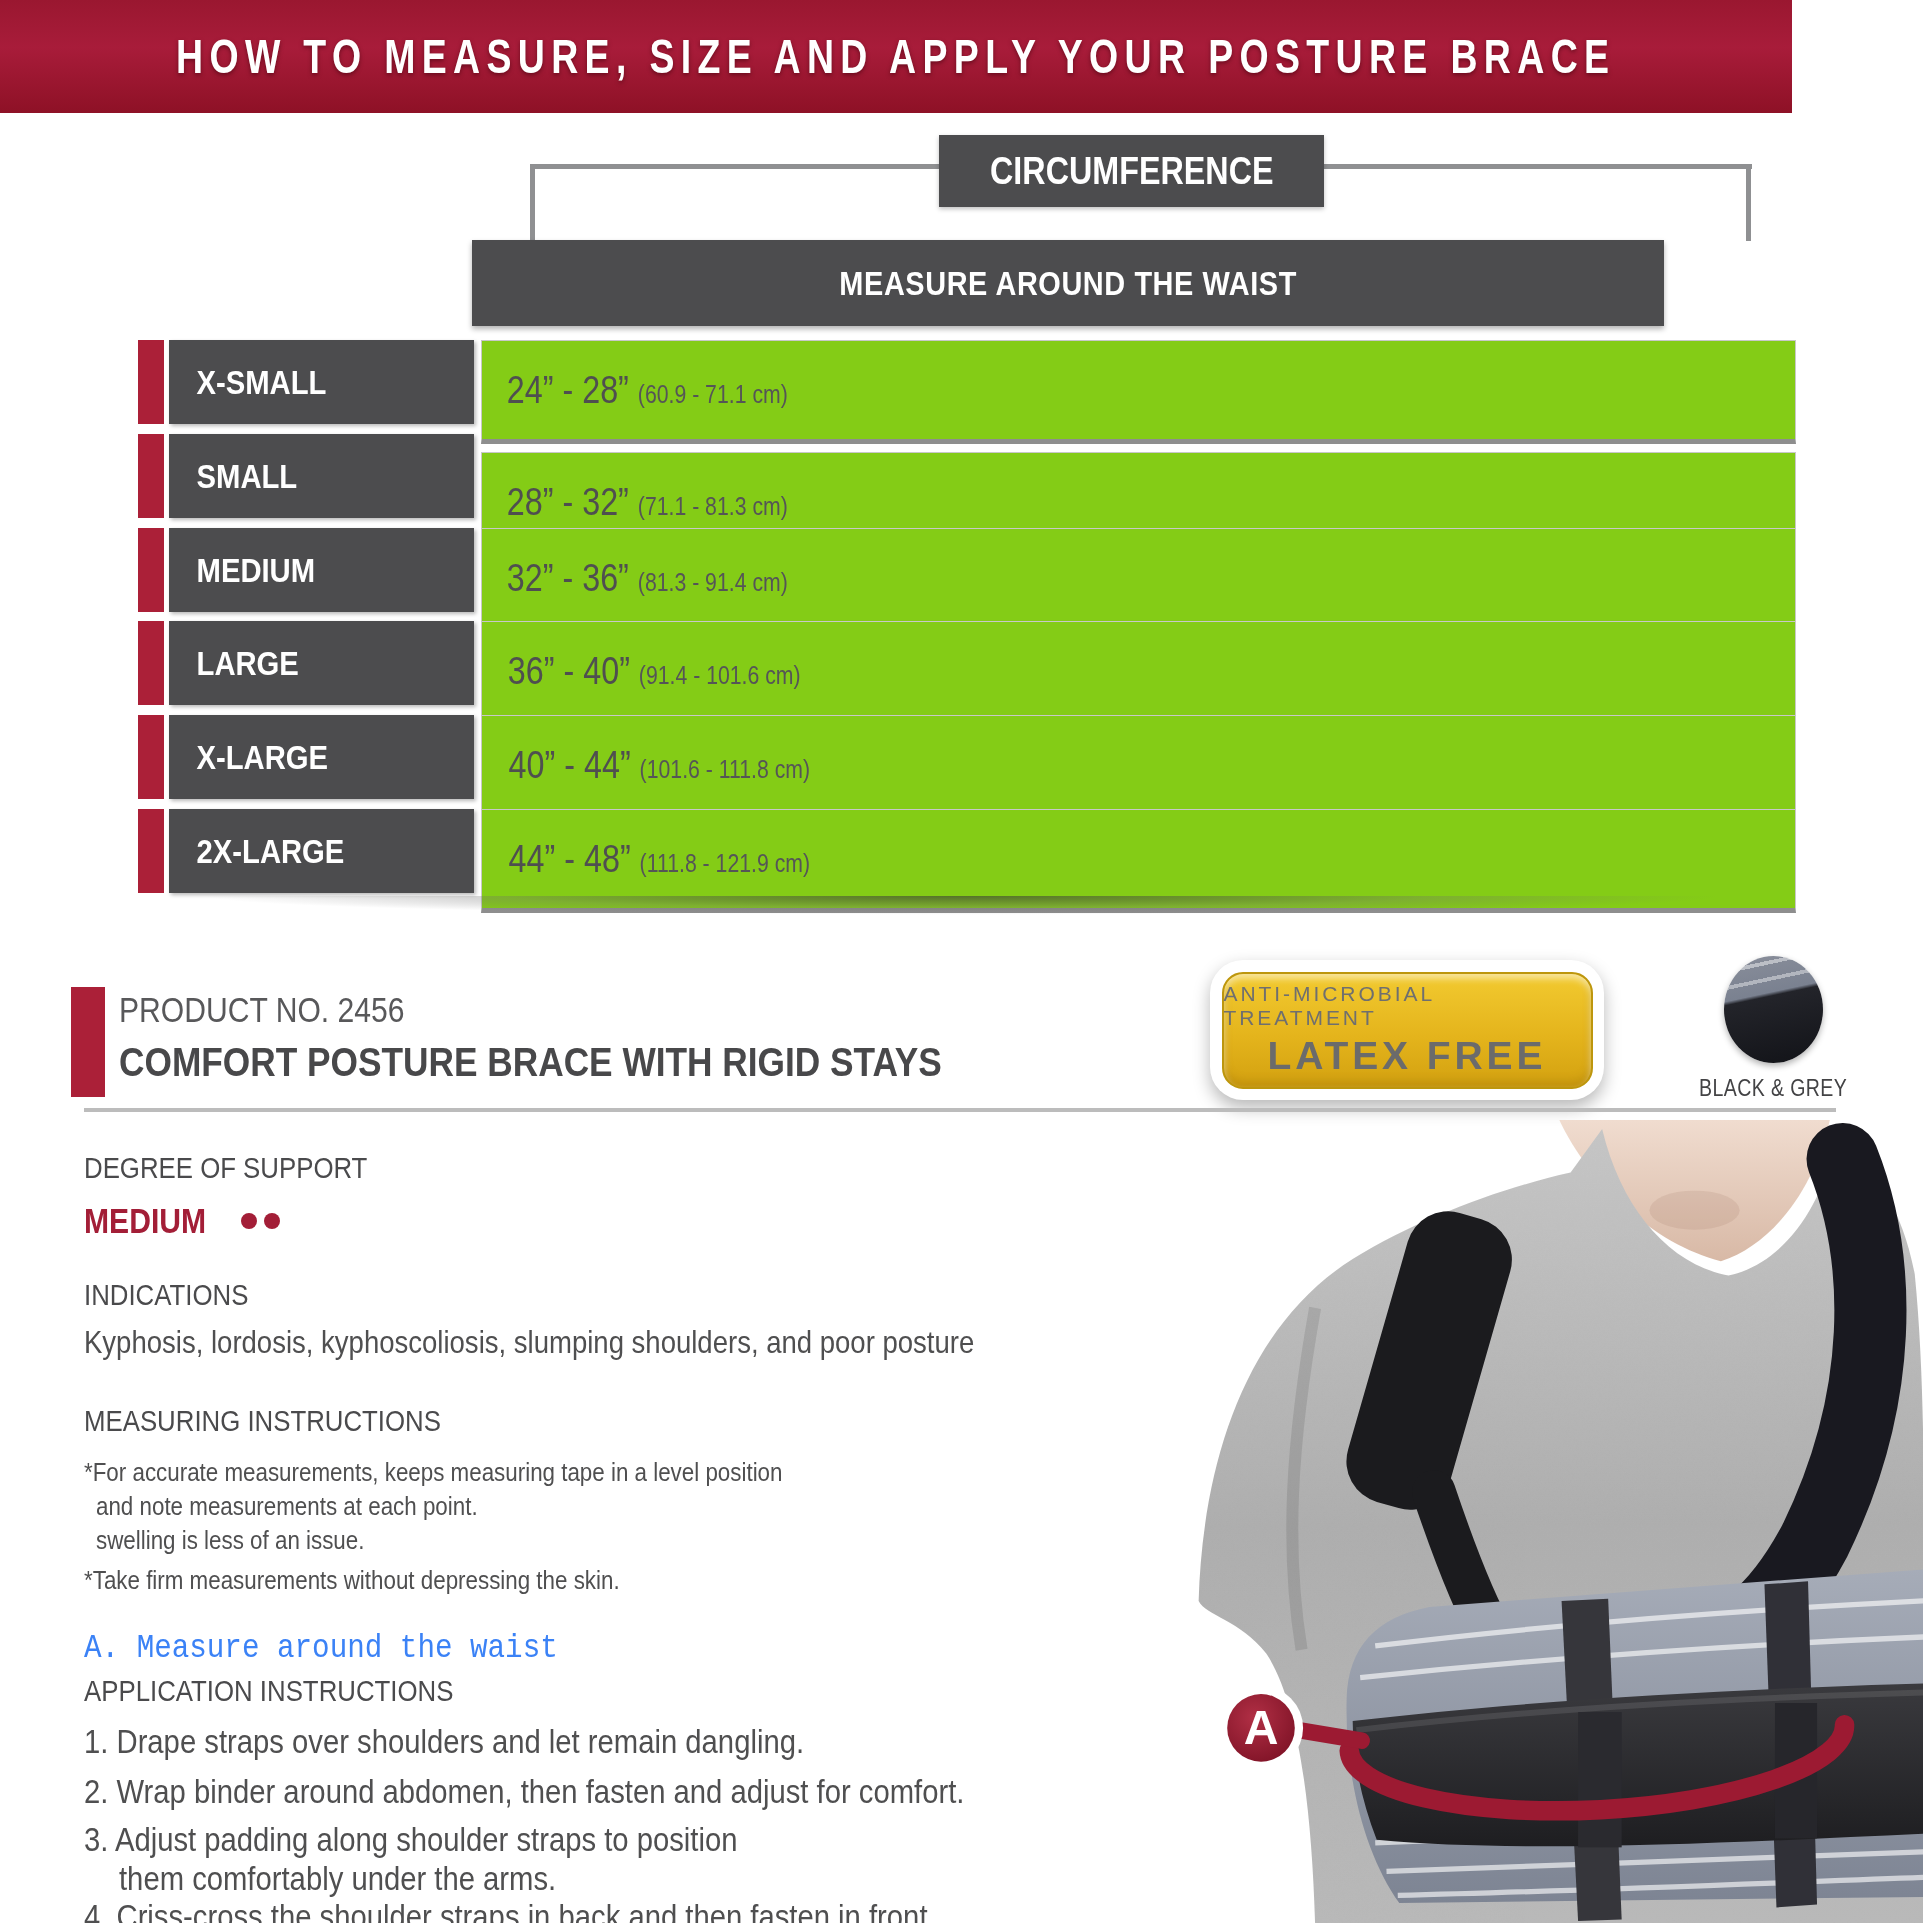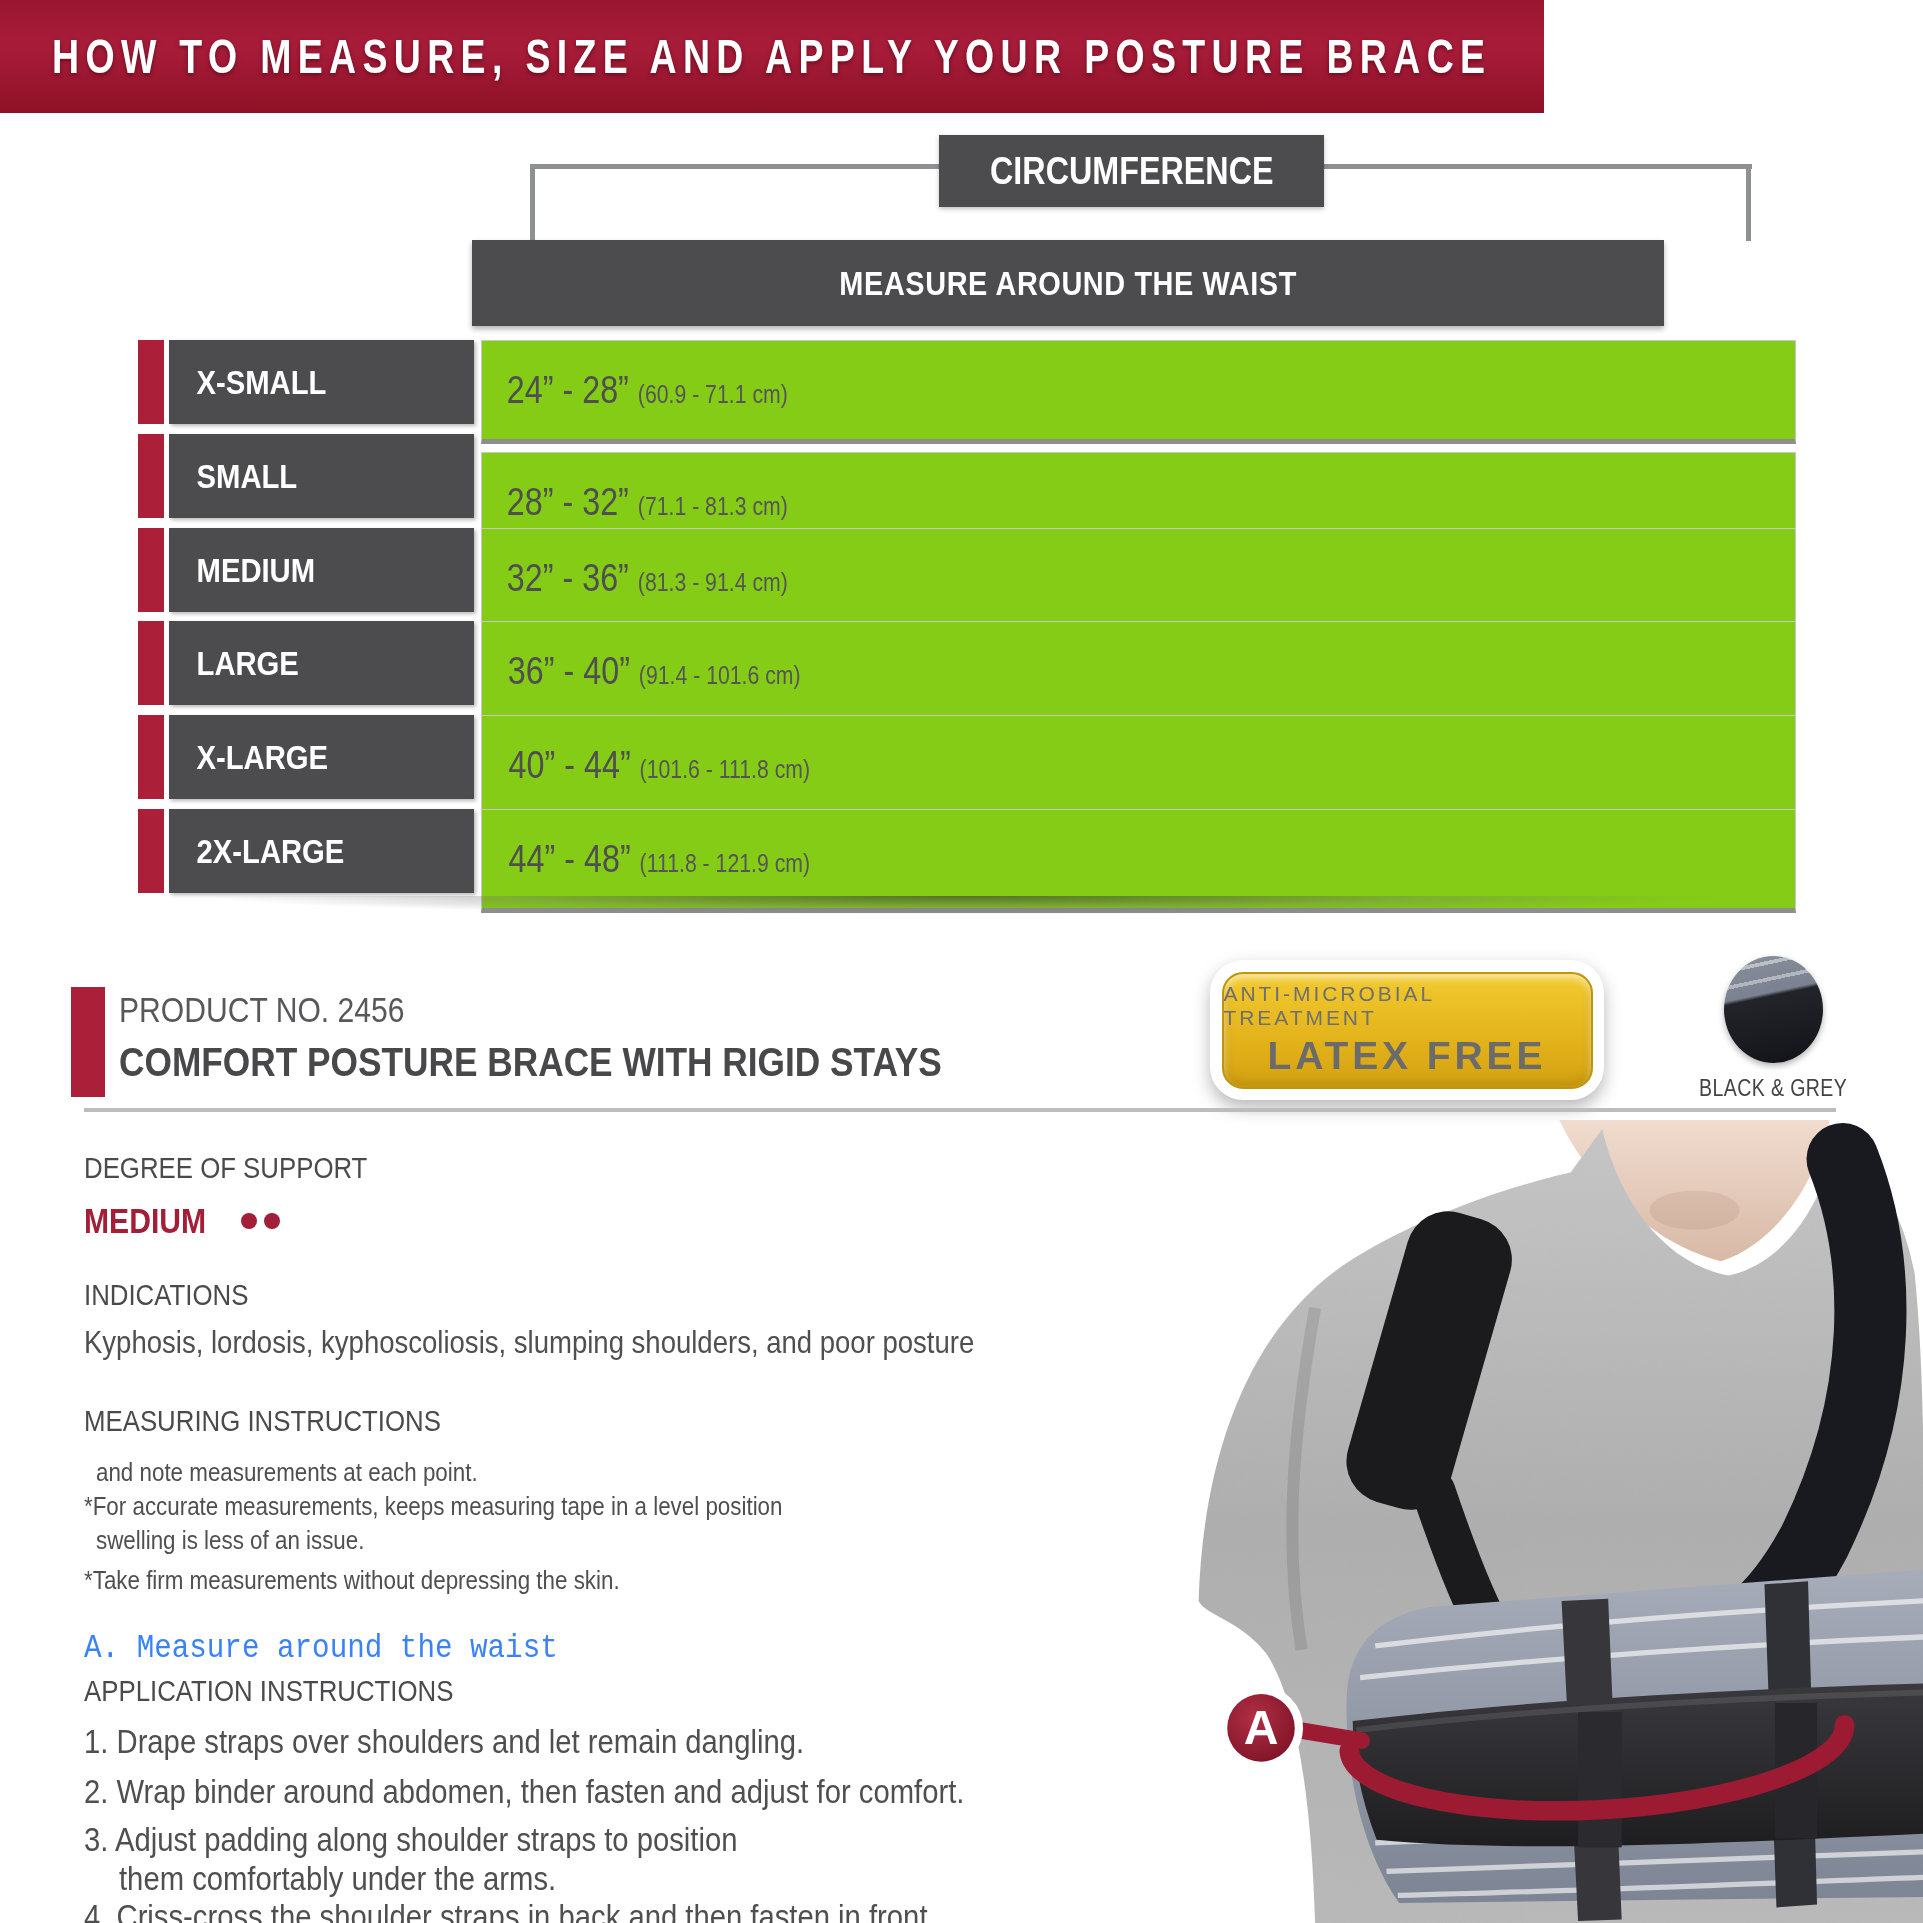--- a/index.html
+++ b/index.html
@@ -3,21 +3,21 @@
 <meta charset="utf-8">
 <style>
   html,body{margin:0;padding:0;background:#ffffff;}
   #canvas{position:relative;width:1924px;height:1924px;background:#ffffff;overflow:hidden;
           font-family:"Liberation Sans", sans-serif;color:#4f4f50;}
   .abs{position:absolute;}
   .cx{display:inline-block;transform:scaleX(.86);transform-origin:0 50%;white-space:nowrap;}
   .cxc{display:inline-block;transform:scaleX(.85);transform-origin:50% 50%;white-space:nowrap;}
 
   
-  .banner{left:0;top:0;width:1544px;height:113px;
+  .banner{left:0;top:0;width:1792px;height:113px;
     background:linear-gradient(180deg,#9a1730 0%,#a81c3a 42%,#8e1126 100%);
     display:flex;align-items:center;justify-content:center;}
   .banner-title{color:#ffffff;font-size:48px;font-weight:700;letter-spacing:.17em;
     transform:scaleX(.78);transform-origin:50% 50%;white-space:nowrap;
     text-shadow:0 2.3px 5.3px rgba(60,0,12,.55);}
 
   
   .bracket{background:#8f9092;}
   .circ-box{left:939px;top:135px;width:385px;height:72px;background:#4c4c4e;
     display:flex;align-items:center;justify-content:center;box-shadow:0 2.3px 4.5px rgba(0,0,0,.25);}
@@ -167,22 +167,22 @@
     <span class="cx">MEDIUM</span>
     <span class="dot first"></span>
     <span class="dot"></span>
   </div>
 
   <div class="abs h-sec" style="left:84px;top:1278px;"><span class="cx">INDICATIONS</span></div>
   <div class="abs body-text" style="left:84px;top:1324px;"><span class="cx">Kyphosis, lordosis, kyphoscoliosis, slumping shoulders, and poor posture</span></div>
 
   <div class="abs h-sec" style="left:84px;top:1404px;"><span class="cx">MEASURING INSTRUCTIONS</span></div>
   <div class="abs" style="left:84px;top:1455px;">
+    <div class="note-line"><span class="cx">*For accurate measurements, keeps measuring tape in a level position</span></div>
     <div class="note-line indent"><span class="cx">and note measurements at each point.</span></div>
-    <div class="note-line"><span class="cx">*For accurate measurements, keeps measuring tape in a level position</span></div>
     <div class="note-line indent"><span class="cx">swelling is less of an issue.</span></div>
     <div class="note-line" style="margin-top:6px;"><span class="cx">*Take firm measurements without depressing the skin.</span></div>
   </div>
   <div class="abs pointA" style="left:84px;top:1629px;"><span class="cx">A. Measure around the waist</span></div>
 
   <div class="abs h-sec" style="left:84px;top:1674px;"><span class="cx">APPLICATION INSTRUCTIONS</span></div>
   <div class="abs step" style="left:84px;top:1722px;"><span class="cx">1. Drape straps over shoulders and let remain dangling.</span></div>
   <div class="abs step" style="left:84px;top:1772px;"><span class="cx">2. Wrap binder around abdomen, then fasten and adjust for comfort.</span></div>
   <div class="abs step" style="left:84px;top:1820px;"><span class="cx">3. Adjust padding along shoulder straps to position</span></div>
   <div class="abs step step-indent" style="left:84px;top:1859px;"><span class="cx">them comfortably under the arms.</span></div>

